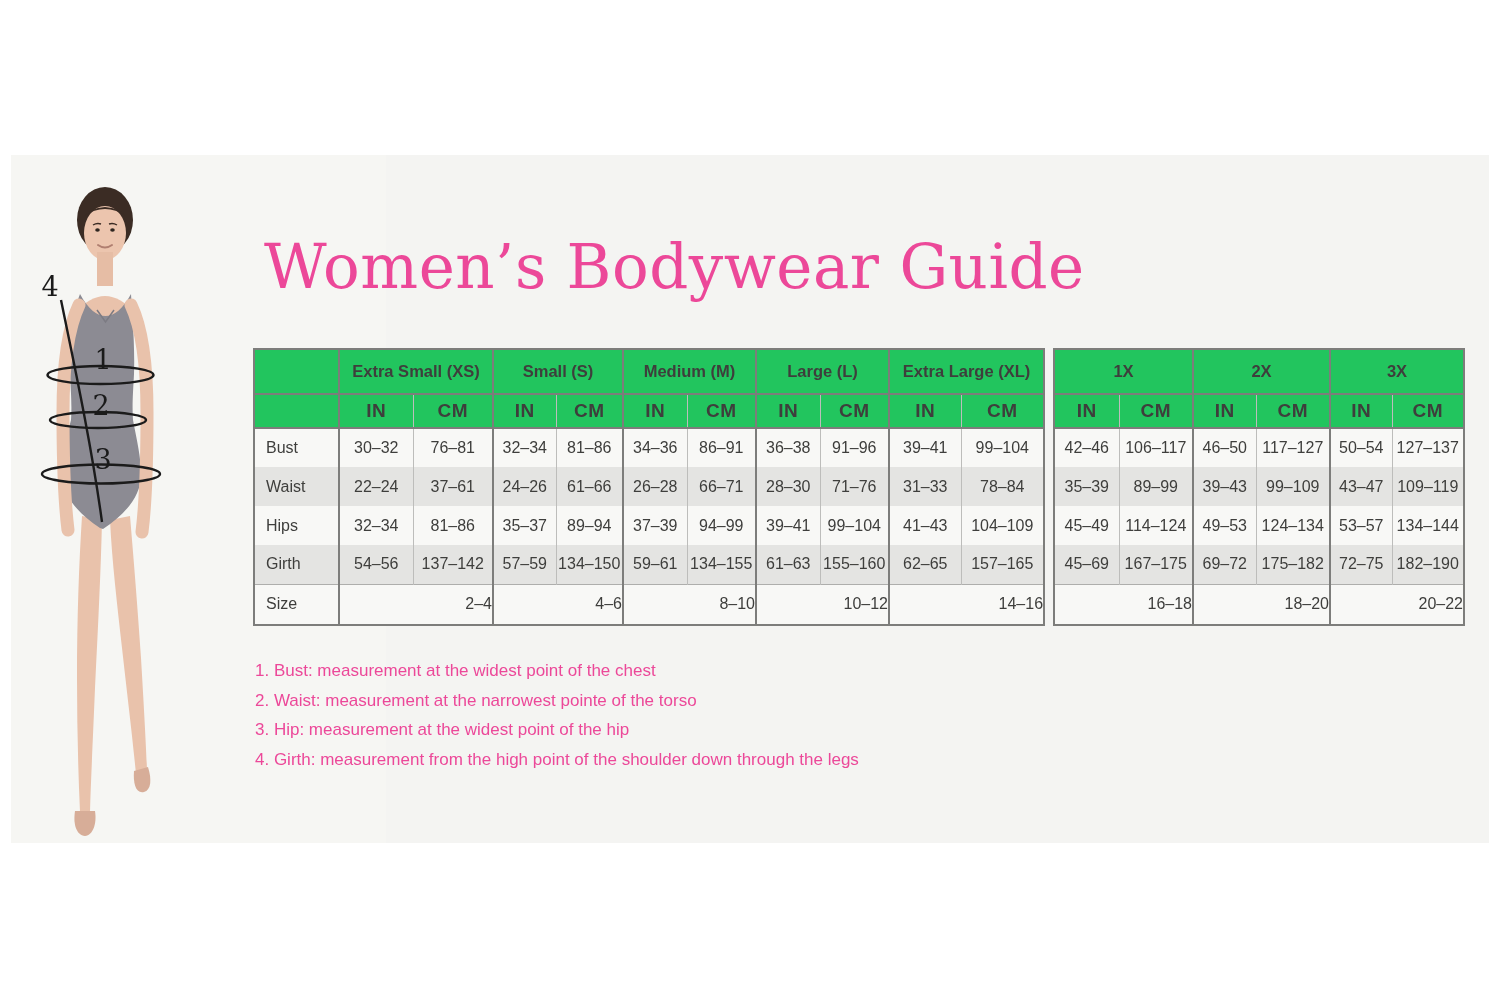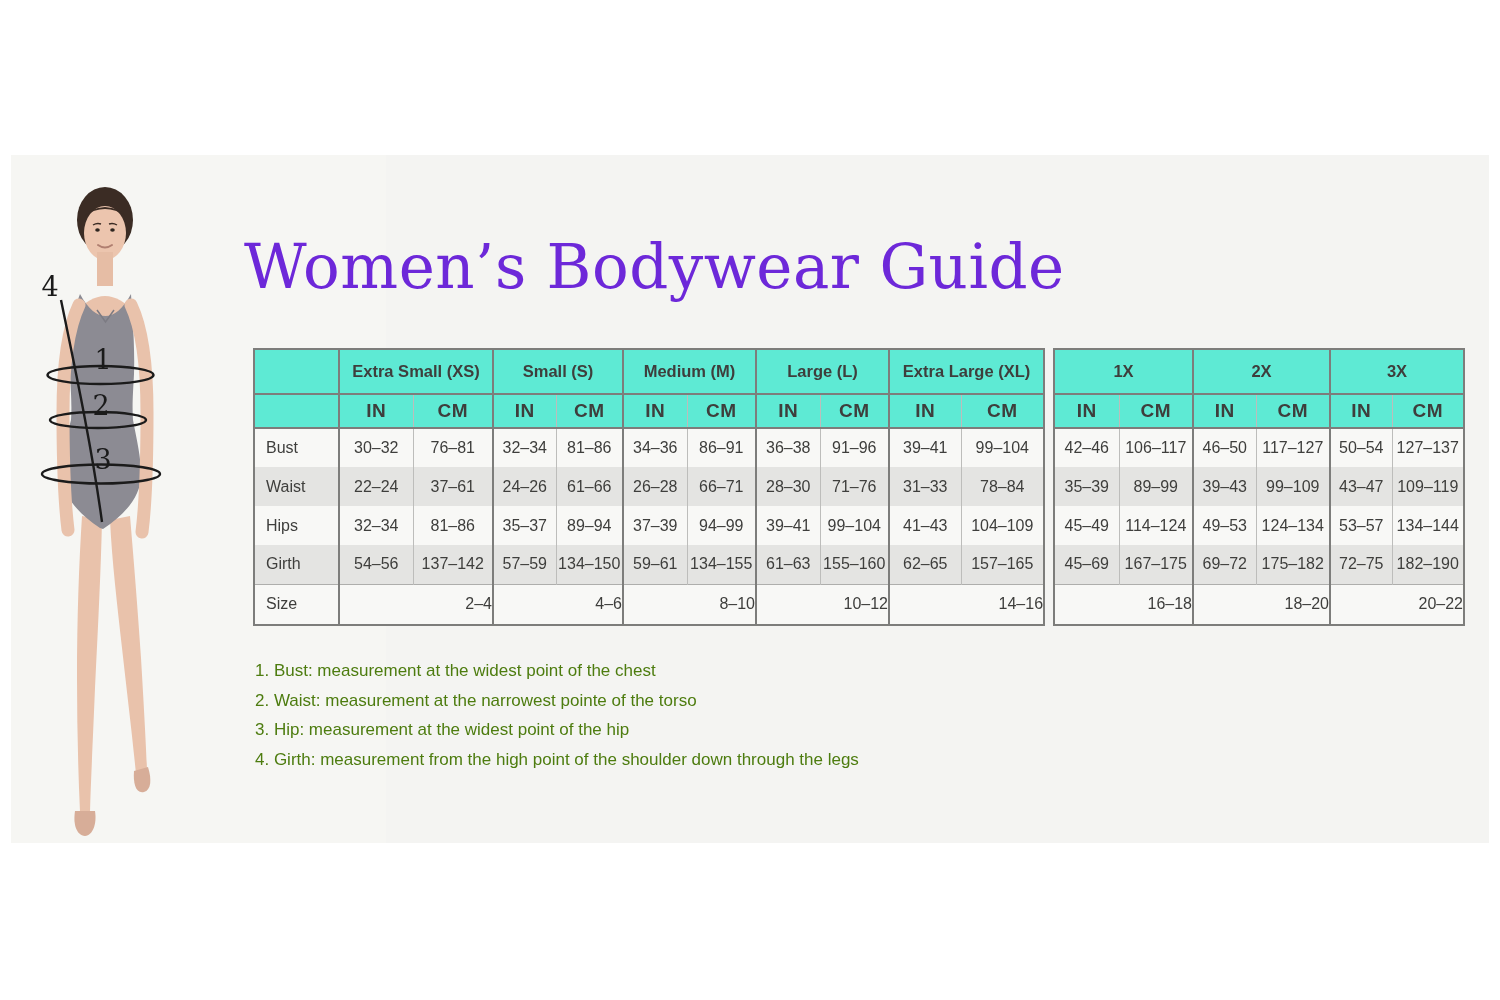--- a/index.html
+++ b/index.html
@@ -9,52 +9,52 @@
   }
   .panel{
     position:absolute;left:11px;top:155px;width:1478px;height:688px;
     background:#f4f4f2;
   }
   .photo-zone{
     position:absolute;left:0;top:0;width:375px;height:688px;
     background:#f6f6f3;
   }
   .title{
-    position:absolute;left:244px;top:232px;
+    position:absolute;left:264px;top:232px;
     font-family:"DejaVu Serif","Liberation Serif",serif;
-    font-size:61px;line-height:70px;color:#6d28d9;letter-spacing:0.5px;
+    font-size:61px;line-height:70px;color:#ec4899;letter-spacing:0.5px;
     white-space:nowrap;
   }
   .model-svg{position:absolute;left:30px;top:178px;}
 
   table.sizing{
     position:absolute;border-collapse:collapse;table-layout:fixed;
     background:#f8f8f6;color:#3e3e3c;border:2px solid #7d7d7b;
   }
   table.sizing th,table.sizing td{
     text-align:center;vertical-align:middle;font-weight:normal;
     font-size:16px;padding:0;overflow:hidden;white-space:nowrap;
   }
-  table.sizing .hd{background:#5eead4;}
+  table.sizing .hd{background:#22c55e;}
   table.sizing tr.r-group{height:45px;}
   table.sizing tr.r-group th{font-weight:bold;font-size:16.5px;border-bottom:2px solid #7d7d7b;}
   table.sizing tr.r-units{height:34px;}
   table.sizing tr.r-units th{font-weight:bold;font-size:19px;letter-spacing:.5px;border-bottom:2px solid #7d7d7b;}
   table.sizing tbody tr{height:39px;}
   table.sizing tbody tr:nth-child(even){background:#e4e4e2;}
   table.sizing tfoot tr{height:41px;}
   table.sizing tfoot th,table.sizing tfoot td{border-top:1px solid #aeaeac;text-align:right;}
   table.sizing .gs{border-left:2px solid #7d7d7b;}
   table.sizing .cm{border-left:1px solid #bdbdbb;}
   table.sizing .lbl{text-align:left;padding-left:11px;}
   #table-standard{left:253px;top:348px;width:790px;}
   #table-plus{left:1053px;top:348px;width:410px;}
 
   .footnotes{
-    position:absolute;left:255px;top:656px;color:#4d7c0f;
+    position:absolute;left:255px;top:656px;color:#ec4899;
     font-size:17px;line-height:29.5px;
   }
 </style>
 </head>
 <body>
 
 <div class="panel">
   <div class="photo-zone"></div>
 </div>
 

